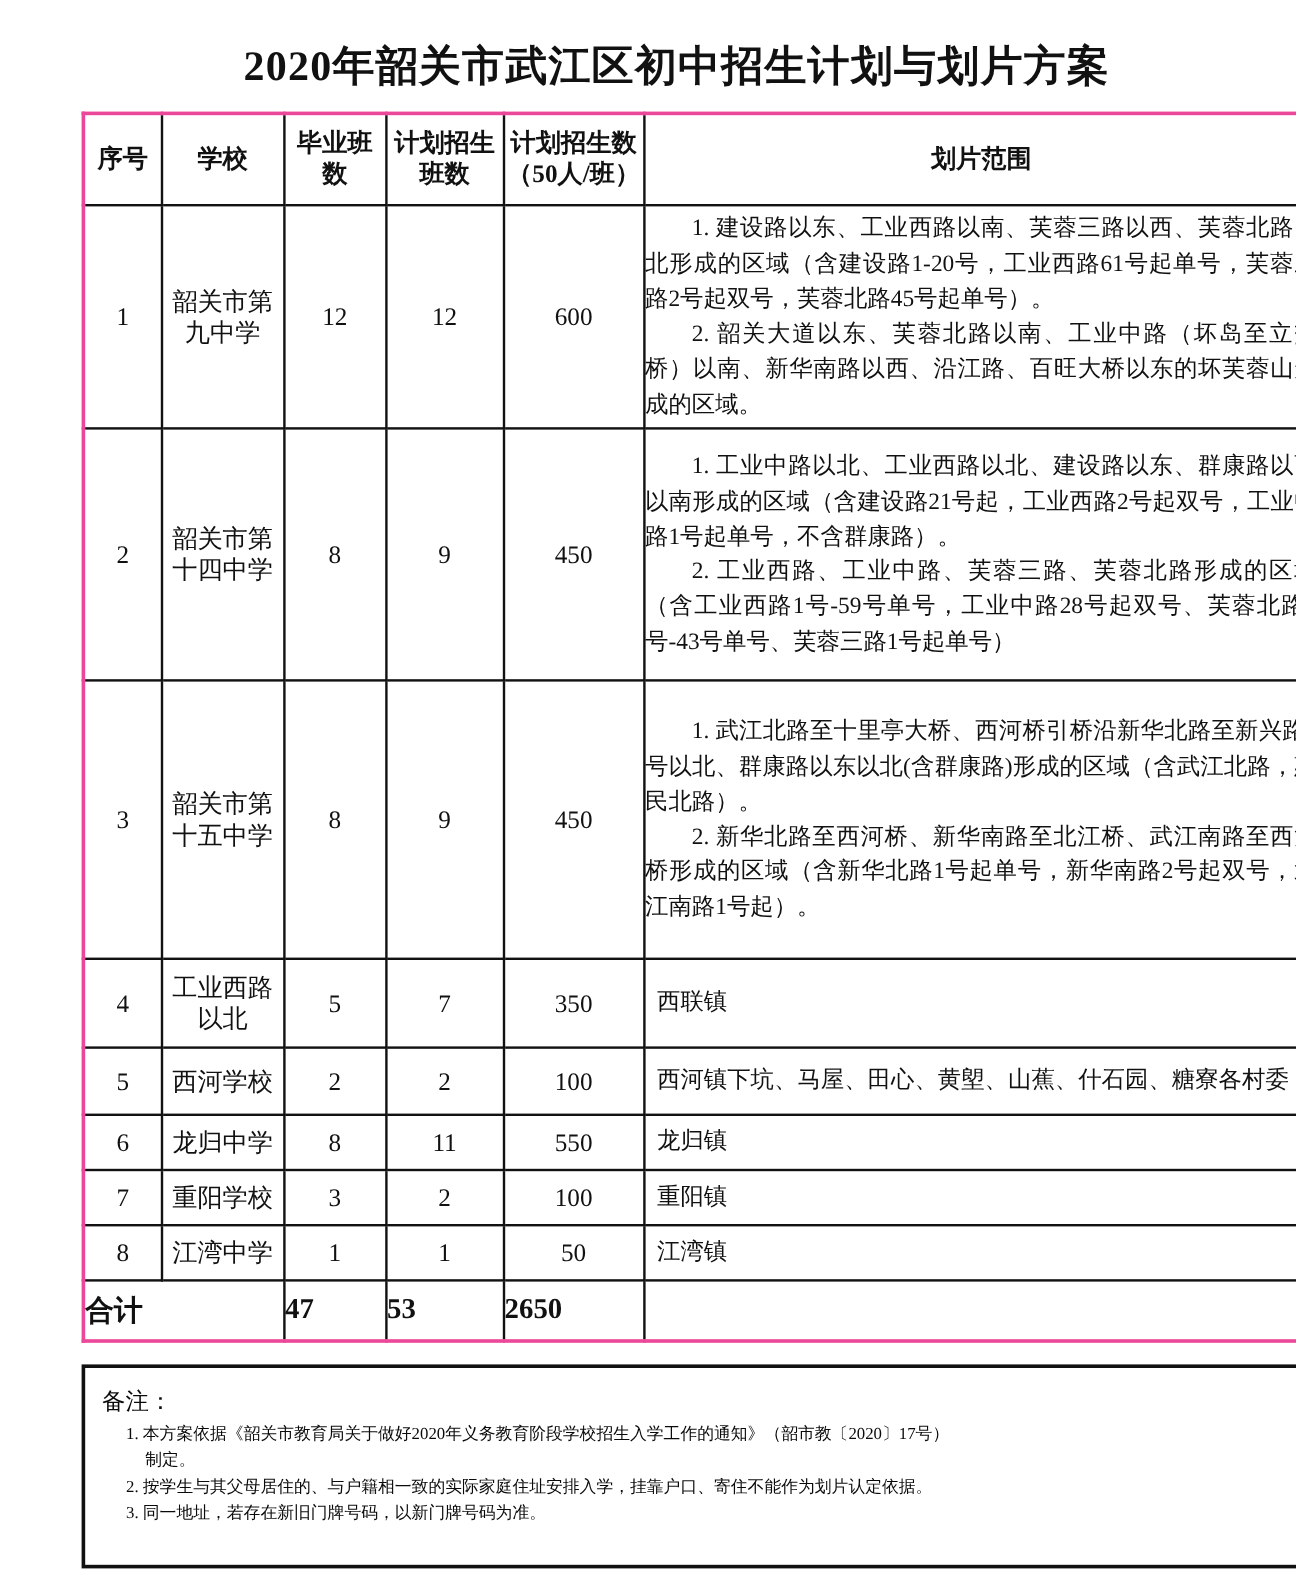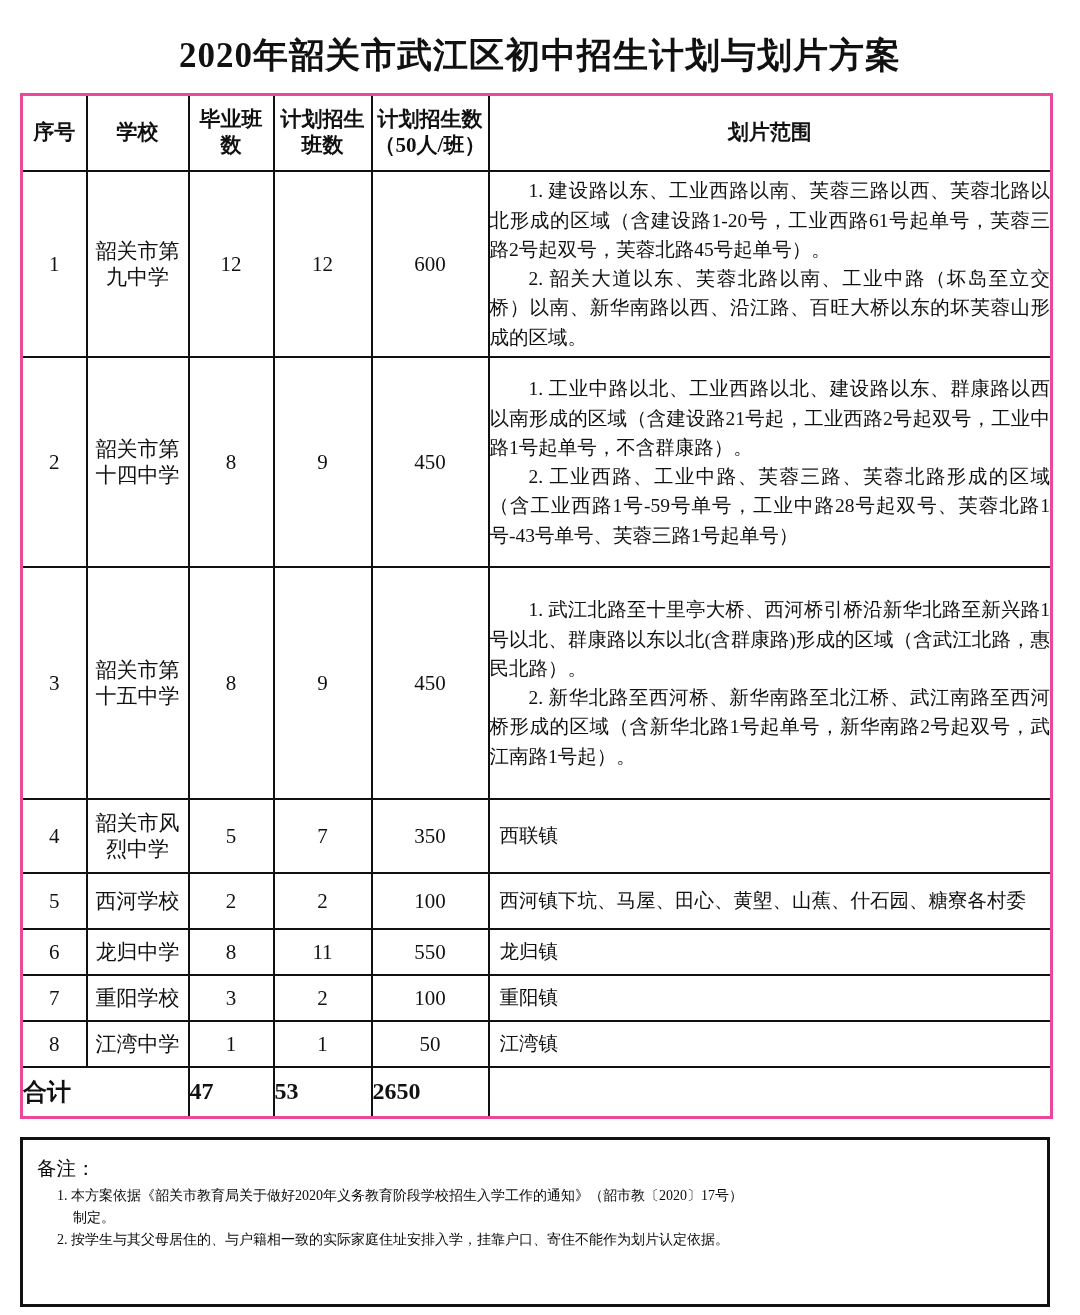--- a/index.html
+++ b/index.html
@@ -12,20 +12,21 @@
     height: 1315px;
     font-family: "Liberation Serif", "DejaVu Serif", serif;
     color: #0a0a0a;
     overflow: hidden;
   }
   .page {
     position: relative;
     width: 1080px;
     height: 1315px;
     box-sizing: border-box;
+    padding-left: 48px;
   }
   .doc-title {
     text-align: center;
     font-family: "Liberation Serif", "DejaVu Serif", serif;
     font-weight: bold;
     font-size: 35px;
     letter-spacing: 1px;
     padding-top: 32px;
     padding-bottom: 14px;
     color: #111;
@@ -185,21 +186,21 @@
             <td class="cnt">8</td>
             <td class="cnt">9</td>
             <td class="cnt">450</td>
             <td class="area">
               <p>1. 武江北路至十里亭大桥、西河桥引桥沿新华北路至新兴路1号以北、群康路以东以北(含群康路)形成的区域（含武江北路，惠民北路）。</p>
               <p>2. 新华北路至西河桥、新华南路至北江桥、武江南路至西河桥形成的区域（含新华北路1号起单号，新华南路2号起双号，武江南路1号起）。</p>
             </td>
           </tr>
           <tr class="r4">
             <td class="num">4</td>
-            <td class="school">韶关市风烈中学</td>
+            <td class="school">工业西路以北</td>
             <td class="cnt">5</td>
             <td class="cnt">7</td>
             <td class="cnt">350</td>
             <td class="area center">
               <p class="noindent">西联镇</p>
             </td>
           </tr>
           <tr class="r5">
             <td class="num">5</td>
             <td class="school">西河学校</td>
@@ -249,16 +250,17 @@
           </tr>
         </tbody>
     </table>
   </div>
 
   <div class="notes-box">
     <p class="notes-title">备注：</p>
     <div id="notes-list">
         <p class="note-item">1. 本方案依据《韶关市教育局关于做好2020年义务教育阶段学校招生入学工作的通知》（韶市教〔2020〕17号）<span class="cont">制定。</span></p>
         <p class="note-item">2. 按学生与其父母居住的、与户籍相一致的实际家庭住址安排入学，挂靠户口、寄住不能作为划片认定依据。</p>
+        <p class="note-item">3. 同一地址，若存在新旧门牌号码，以新门牌号码为准。</p>
       </div>
   </div>
 
 </div>
 
 </body></html>

